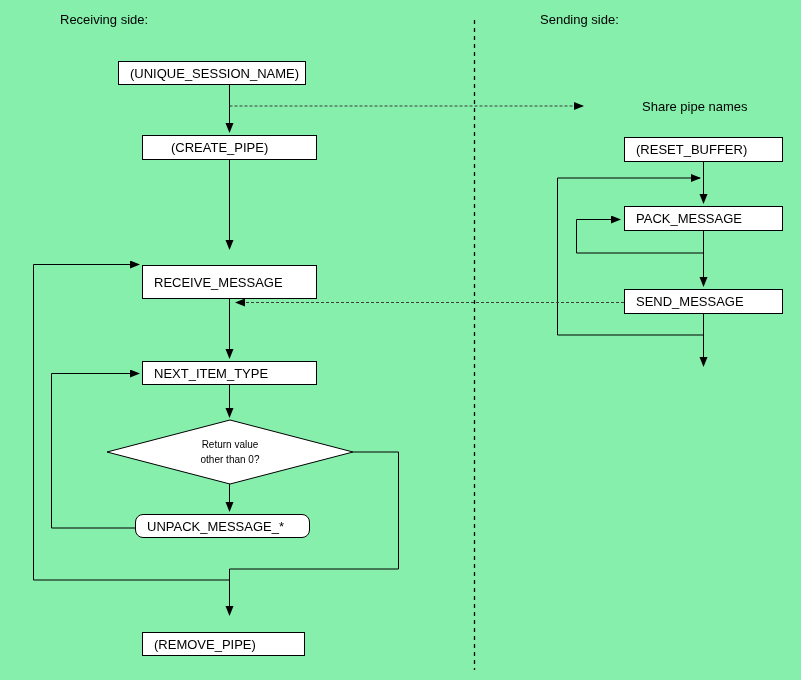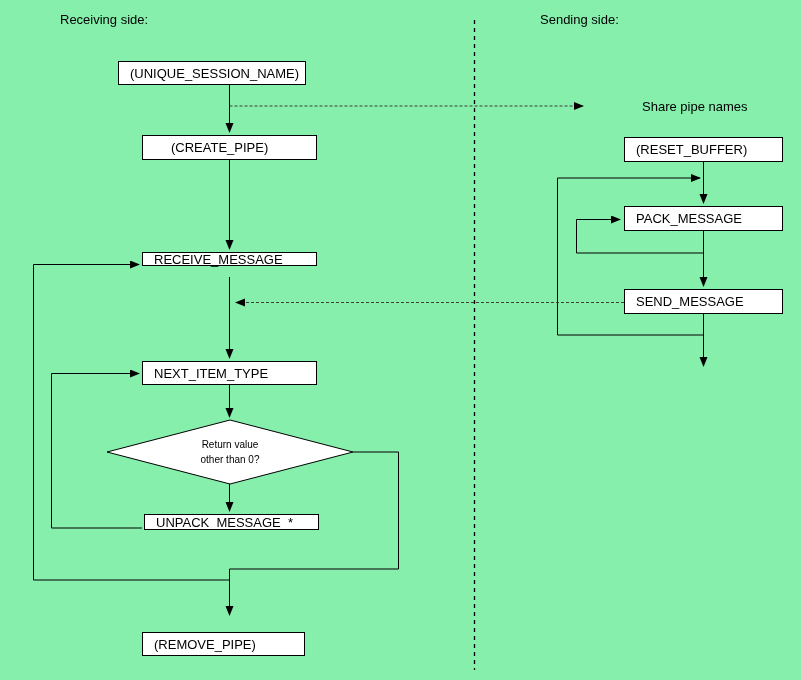--- a/index.html
+++ b/index.html
@@ -75,23 +75,23 @@
       <polygon points="230,420 353,452 230,484 107,452" fill="#ffffff" stroke="#000000" stroke-width="1" data-name="return-value-decision-shape"></polygon>
     </svg>
 
   <div class="hdr" data-name="receiving-side-label">Receiving side:</div>
   <div class="hdr" data-name="sending-side-label">Sending side:</div>
   <div class="hdr" data-name="share-pipe-names-label">Share pipe names</div>
 
   <div id="nodes" data-name="flowchart-nodes">
       <div class="node" data-name="unique-session-name-node" style="left: 118px; top: 61px; width: 188px; height: 24px;">(UNIQUE_SESSION_NAME)</div>
       <div class="node" data-name="create-pipe-node" style="left: 142px; top: 135px; width: 175px; height: 25px; padding-left: 28px;">(CREATE_PIPE)</div>
-      <div class="node" data-name="receive-message-node" style="left: 142px; top: 252px; width: 175px; height: 14px;">RECEIVE_MESSAGE</div>
+      <div class="node" data-name="receive-message-node" style="left: 142px; top: 265px; width: 175px; height: 34px;">RECEIVE_MESSAGE</div>
       <div class="node" data-name="next-item-type-node" style="left: 142px; top: 361px; width: 175px; height: 24px;">NEXT_ITEM_TYPE</div>
       <div class="diamond-label" data-name="return-value-decision-label" style="left: 107px; top: 420px; width: 246px; height: 64px;">Return value
 other than 0?</div>
-      <div class="node" data-name="unpack-message-node" style="left: 144px; top: 514px; width: 175px; height: 16px;">UNPACK_MESSAGE_*</div>
+      <div class="node" data-name="unpack-message-node" style="left: 135px; top: 514px; width: 175px; height: 24px; border-radius: 8px;">UNPACK_MESSAGE_*</div>
       <div class="node" data-name="remove-pipe-node" style="left: 142px; top: 632px; width: 163px; height: 24px;">(REMOVE_PIPE)</div>
       <div class="node" data-name="reset-buffer-node" style="left: 624px; top: 137px; width: 159px; height: 25px;">(RESET_BUFFER)</div>
       <div class="node" data-name="pack-message-node" style="left: 624px; top: 206px; width: 159px; height: 25px;">PACK_MESSAGE</div>
       <div class="node" data-name="send-message-node" style="left: 624px; top: 289px; width: 159px; height: 25px;">SEND_MESSAGE</div>
     </div>
 </div>
 
 </body></html>

